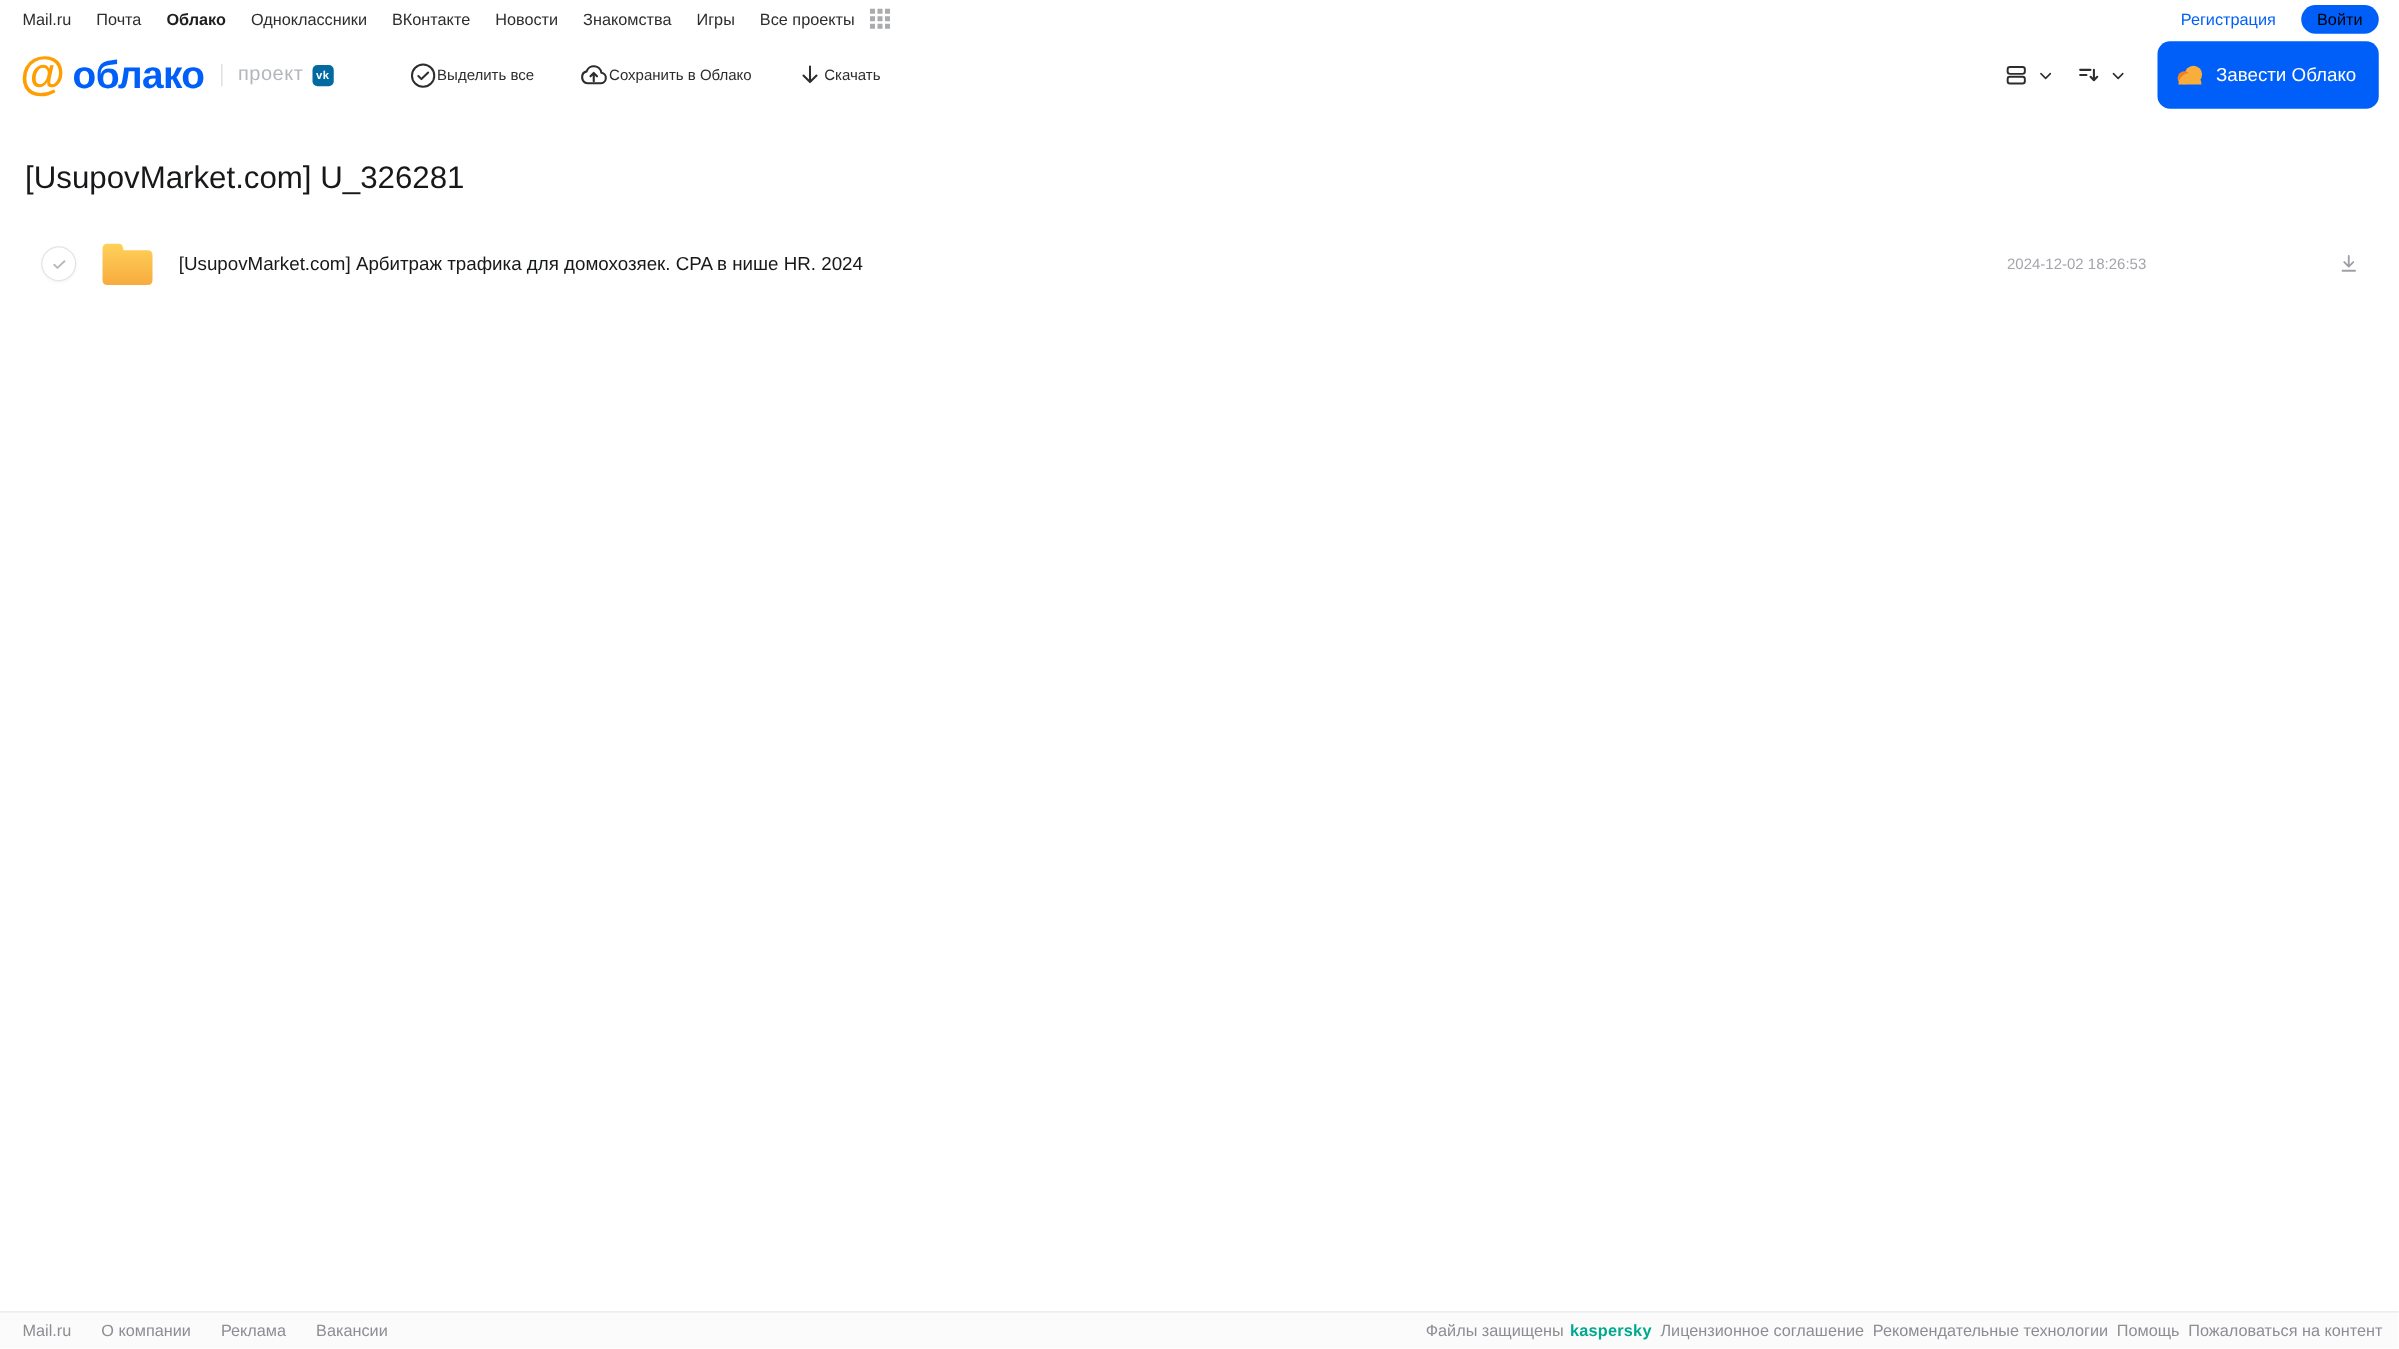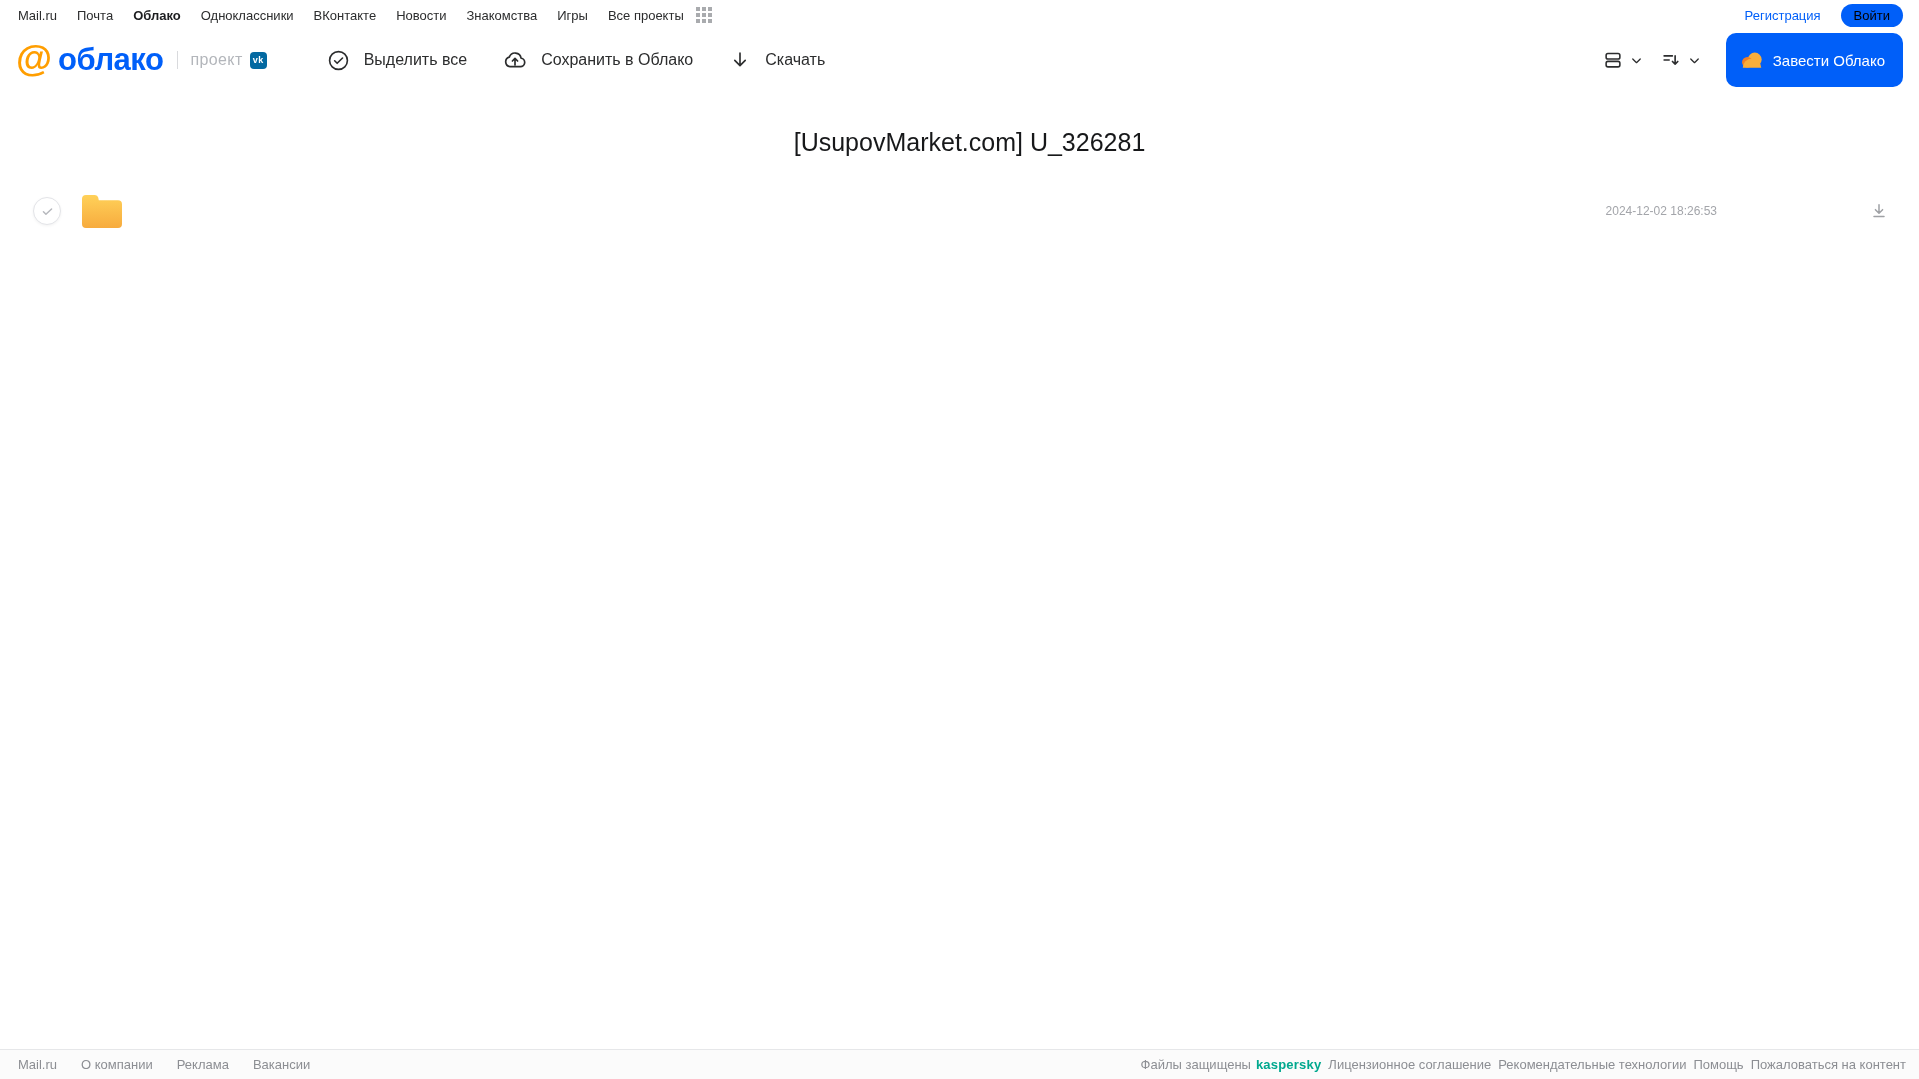--- a/index.html
+++ b/index.html
@@ -24,31 +24,31 @@
   .header { display:flex; align-items:center; height:64px; padding:0 16px 0 16px; }
   .logo { display:flex; align-items:center; cursor:pointer; }
   .logo-at { font-size:37px; font-weight:700; color:#FF9E00; line-height:1; margin-top:-3px; }
   .logo-text { font-size:31px; font-weight:700; color:#005FF9; letter-spacing:-0.5px; margin-left:6px; }
   .proj-divider { width:1px; height:18px; background:#d9dadd; margin:0 12px 0 14px; }
   .project { display:flex; align-items:center; gap:7px; color:#b3b6bb; font-size:16px; letter-spacing:0.4px;text-align:right; }
   .vk-badge { width:17px; height:17px; background:#0369a1; border-radius:4px; color:#fff;
               font-size:9px; font-weight:700; display:flex; align-items:center; justify-content:center; }
 
   .toolbar { display:flex; align-items:center; gap:36px; margin-left:60px; }
-  .tool-btn { display:flex; align-items:center; gap:14px; font-size:16px; color:#2c2d2e; cursor:pointer; white-space:nowrap; }
+  .tool-btn { display:flex; align-items:center; gap:0; font-size:12px; color:#2c2d2e; cursor:pointer; white-space:nowrap; }
 
   .header-right { margin-left:auto; display:flex; align-items:center; gap:16px; }
   .icon-combo { display:flex; align-items:center; gap:5px; cursor:pointer; }
   .create-btn { height:54px; background:#005FF9; border:none; border-radius:10px; color:#fff;
                 font-size:15px; font-family:inherit; display:flex; align-items:center; gap:9px;
                 padding:0 18px 0 14px; cursor:pointer; margin-left:8px; }
 
   
   .main { padding-left:20px; }
-  .page-title { font-size:25px; font-weight:400; color:#17181a; margin:36px 0 0 0;text-align:center; }
+  .page-title { font-size:25px; font-weight:400; color:#17181a; margin:36px 0 0 0; }
 
   .file-row { display:flex; align-items:center; height:56px; margin:26px 0 0 13px; cursor:pointer; }
   .row-check { width:28px; height:28px; border-radius:50%; border:1px solid #e3e4e8; background:#fff;
                box-shadow:0 1px 3px rgba(0,0,0,.05); display:flex; align-items:center; justify-content:center; flex:none; }
   .folder-icon { margin-left:19px; flex:none; display:flex; }
   .file-name { margin-left:19px; font-size:15px; color:#17181a; }
   .file-date { margin-left:auto; font-size:12px; color:#a3a5aa; }
   .row-dl { margin-left:152px; margin-right:30px; display:flex; cursor:pointer; }
 
   
@@ -182,20 +182,21 @@
       <svg width="44" height="37" viewBox="0 0 44 37">
         <defs>
           <linearGradient id="fg" x1="0" y1="0" x2="0" y2="1">
             <stop offset="0" stop-color="#FFD159"></stop>
             <stop offset="1" stop-color="#F7AB3E"></stop>
           </linearGradient>
         </defs>
         <path fill="url(#fg)" d="M2 6 Q2 2 6 2 L15 2 Q17.6 2 18.2 4.6 L18.8 7.2 L38 7.2 Q42 7.2 42 11.2 L42 31 Q42 35 38 35 L6 35 Q2 35 2 31 Z"></path>
       </svg>
     </span>
+    <span class="file-name">[UsupovMarket.com] Арбитраж трафика для домохозяек. CPA в нише HR. 2024</span>
     <span class="file-date">2024-12-02 18:26:53</span>
     <span class="row-dl">
       <svg width="20" height="20" viewBox="0 0 24 24" fill="none">
         <path d="M12 4.5v10M7.7 10.4l4.3 4.3 4.3-4.3" stroke="#9fa1a5" stroke-width="1.8" stroke-linecap="round" stroke-linejoin="round"></path>
         <path d="M6 18.7h12" stroke="#9fa1a5" stroke-width="1.8" stroke-linecap="round"></path>
       </svg>
     </span>
   </div>
 </div>
 

